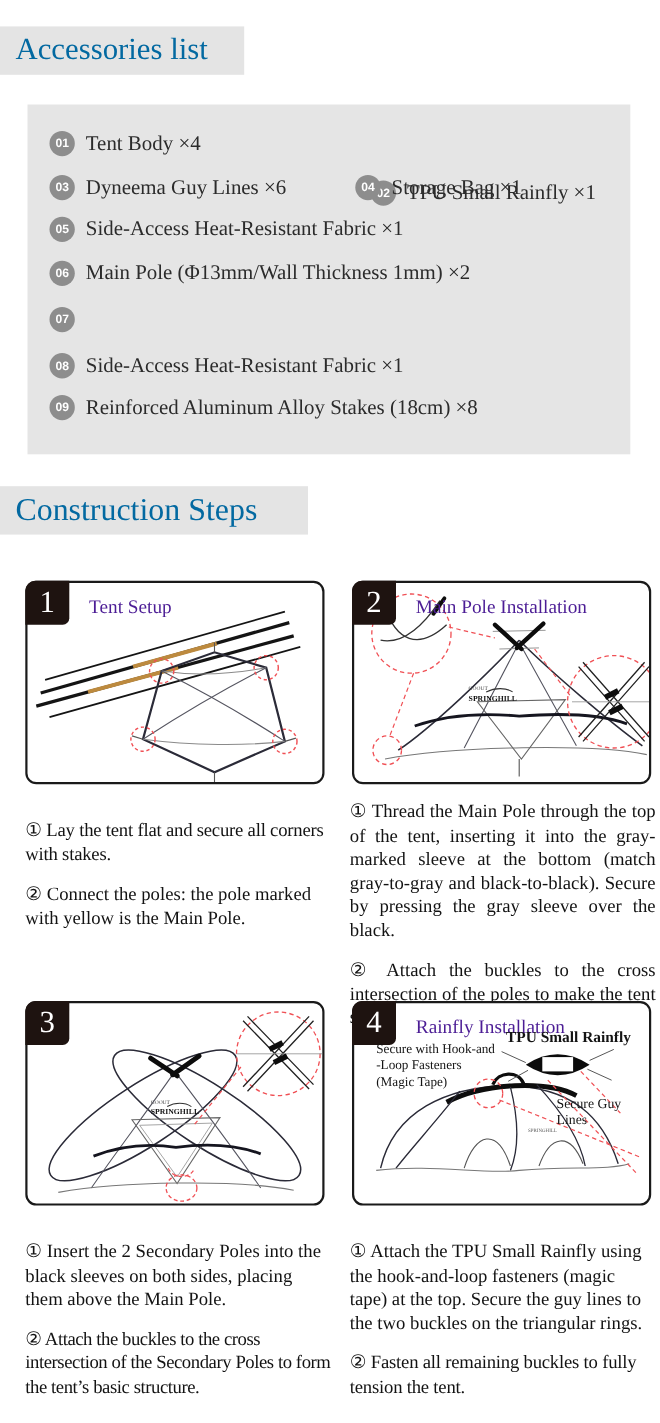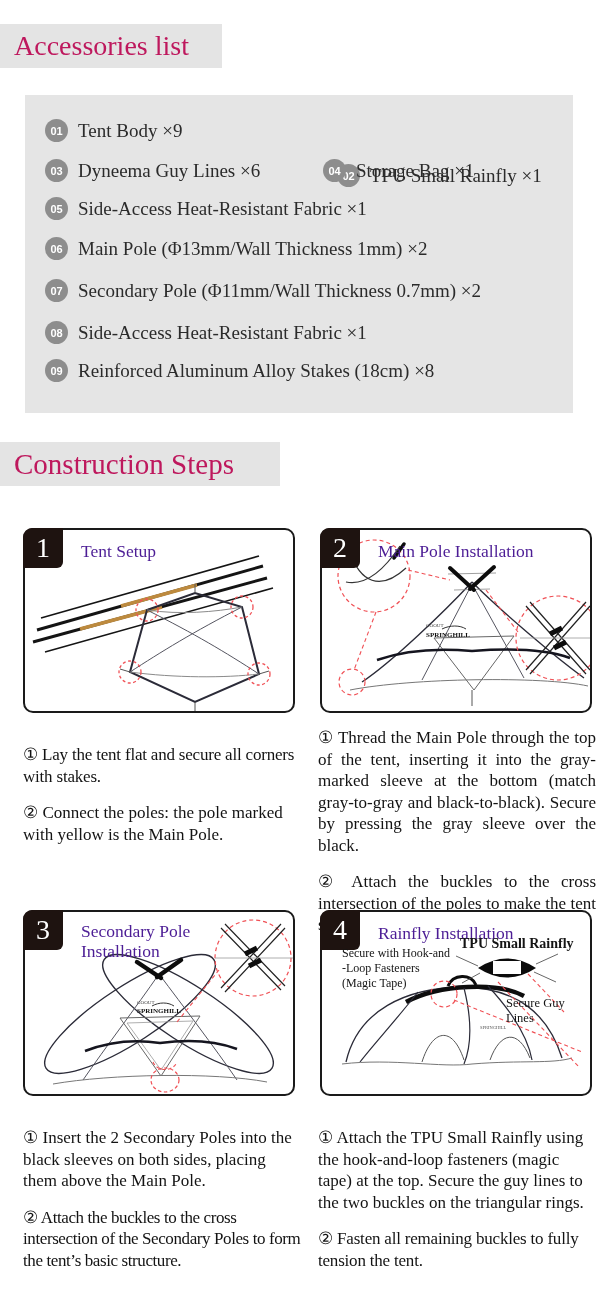--- a/index.html
+++ b/index.html
@@ -1,18 +1,18 @@
 <!DOCTYPE html>
 <html><head>
 <meta charset="utf-8">
 <style>
   html,body{margin:0;padding:0;background:#ffffff;}
   .page{position:relative;width:600px;height:1294px;background:#ffffff;overflow:hidden;
         font-family:"Liberation Serif","DejaVu Serif",serif;color:#1c1c1c;}
-  .sec-title{position:absolute;left:0;background:#e4e4e4;color:#be185d;
+  .sec-title{position:absolute;left:0;background:#e4e4e4;color:#0369a1;
              font-size:28px;line-height:44px;height:44px;padding-left:14px;white-space:nowrap;}
   
   .acc-panel{position:absolute;left:25px;top:95px;width:548px;height:318px;background:#e5e5e5;}
   .acc-item{position:absolute;display:flex;align-items:center;gap:10px;}
   .badge{width:23px;height:23px;border-radius:50%;background:#8d8d8d;color:#ffffff;
          font-family:"Liberation Sans","DejaVu Sans",sans-serif;font-weight:bold;font-size:11px;
          display:flex;align-items:center;justify-content:center;flex:0 0 auto;}
   .acc-label{font-size:19px;color:#2b2b2b;white-space:nowrap;}
   
   .card{position:absolute;width:272px;height:185px;border:2px solid #1a1a1a;border-radius:10px;
@@ -33,21 +33,21 @@
 </head>
 <body>
 
 <div class="page">
 
   <div class="sec-title" style="top:24px;width:208px;">Accessories list</div>
 
   <div class="acc-panel">
     <div class="acc-item" style="left:20px;top:24px;">
       <span class="badge">01</span>
-      <span class="acc-label">Tent Body ×9</span>
+      <span class="acc-label">Tent Body ×4</span>
     </div>
     <div class="acc-item" style="left:312px;top:24px;margin-top:45px;">
       <span class="badge">02</span>
       <span class="acc-label">TPU Small Rainfly ×1</span>
     </div>
     <div class="acc-item" style="left:20px;top:64px;">
       <span class="badge">03</span>
       <span class="acc-label">Dyneema Guy Lines ×6</span>
     </div>
     <div class="acc-item" style="left:298px;top:64px;">
@@ -57,21 +57,20 @@
     <div class="acc-item" style="left:20px;top:102px;">
       <span class="badge">05</span>
       <span class="acc-label">Side-Access Heat-Resistant Fabric ×1</span>
     </div>
     <div class="acc-item" style="left:20px;top:142px;">
       <span class="badge">06</span>
       <span class="acc-label">Main Pole (Φ13mm/Wall Thickness 1mm) ×2</span>
     </div>
     <div class="acc-item" style="left:20px;top:184px;">
       <span class="badge">07</span>
-      <span class="acc-label">Secondary Pole (Φ11mm/Wall Thickness 0.7mm) ×2</span>
     </div>
     <div class="acc-item" style="left:20px;top:226px;">
       <span class="badge">08</span>
       <span class="acc-label">Side-Access Heat-Resistant Fabric ×1</span>
     </div>
     <div class="acc-item" style="left:20px;top:264px;">
       <span class="badge">09</span>
       <span class="acc-label">Reinforced Aluminum Alloy Stakes (18cm) ×8</span>
     </div>
   </div>
@@ -183,21 +182,20 @@
       <path d="M196,16 L256,78 M200,12 L260,74" stroke="#222" stroke-width="1.2"></path>
       <line x1="190" y1="46" x2="268" y2="46" stroke="#999" stroke-width="0.8"></line>
       <path d="M220,42 L232,36" stroke="#0d0d0d" stroke-width="5"></path>
       <path d="M224,54 L236,48" stroke="#0d0d0d" stroke-width="5"></path>
       <path d="M152,110 L194,58" stroke="#f05055" stroke-width="1.1" stroke-dasharray="4 3"></path>
 
       <ellipse cx="140" cy="168" rx="14" ry="12" fill="none" stroke="#f05055" stroke-width="1.2" stroke-dasharray="3.5 2.5"></ellipse>
       <path d="M128,150 C132,160 148,160 152,150" fill="none" stroke="#f05055" stroke-width="1.1" stroke-dasharray="3.5 2.5"></path>
     </svg>
     <div class="stepnum">3</div>
-    <div class="card-title" style="top:9px;width:130px;">Secondary Pole Installation</div>
   </div>
 
   <div class="card" style="left:320px;top:910px;height:186px;">
     <svg viewBox="0 0 268 182">
 
       <path d="M24,150 C36,98 84,76 140,75 C196,76 226,102 240,146" fill="none" stroke="#2b2b38" stroke-width="1.3"></path>
       <path d="M84,90 C118,72 176,70 202,84" fill="none" stroke="#0d0d0d" stroke-width="4.5"></path>
       <path d="M126,74 C131,62 149,61 154,73" fill="none" stroke="#0d0d0d" stroke-width="3"></path>
       <path d="M96,80 C74,108 52,132 38,150" fill="none" stroke="#2b2b38" stroke-width="1.2"></path>
       <path d="M142,76 C150,108 150,132 142,152" fill="none" stroke="#2b2b38" stroke-width="1.2"></path>

